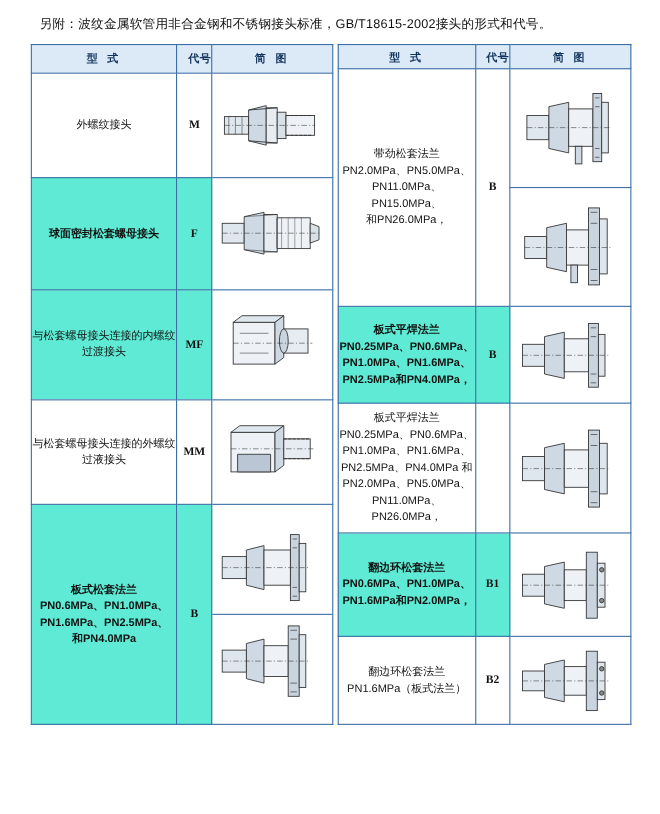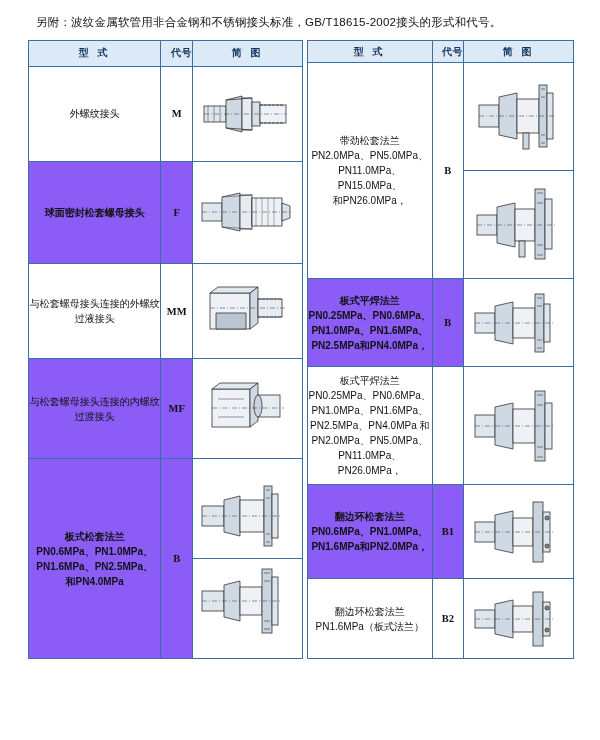--- a/index.html
+++ b/index.html
@@ -66,21 +66,21 @@
     text-align: center;
     line-height: 15px;
     font-size: 10px;
   }
   .bold-red { font-weight: bold; }
   .code {
     font-size: 10.5px;
     font-weight: bold;
     font-family: "Liberation Serif", serif;
   }
-  .yellow { background: #8b5cf6; }
+  .yellow { background: #5eead4; }
   .white { background: #ffffff; }
   .fig {
     background: #ffffff;
     padding: 0;
   }
   .fig svg { display: block; margin: 0 auto; }
 
   
   .lw1 { width: 134px; }
   .lw2 { width: 32px; }
@@ -148,52 +148,52 @@
                 <rect x="56" y="19" width="30" height="28" fill="#eef2f6"></rect>
                 <path d="M86 24 L94 27 L94 39 L86 42 Z" fill="#d8e0e8"></path>
                 <path d="M6 33 L96 33" stroke-dasharray="5,2,1,2" stroke-width="0.5"></path>
                 <path d="M60 19 l0 28 M66 19 l0 28 M72 19 l0 28 M78 19 l0 28" stroke-width="0.4"></path>
                 <path d="M26 18 L56 16 M26 48 L56 50" stroke-width="0.5"></path>
               </g>
             </svg>
           </td>
         </tr>
 
+        <tr style="height:86px">
+          <td class="yellow cell-label">与松套螺母接头连接的内螺纹过渡接头</td>
+          <td class="yellow code">MF</td>
+          <td class="fig">
+            <svg width="104" height="64" viewBox="0 0 104 64">
+              <g stroke="#333" fill="none" stroke-width="0.8">
+                <rect x="16" y="12" width="38" height="38" fill="#eef2f6"></rect>
+                <path d="M16 12 L24 6 L62 6 L54 12 Z" fill="#dfe7ee"></path>
+                <path d="M54 12 L62 6 L62 44 L54 50 Z" fill="#cfd9e3"></path>
+                <rect x="62" y="18" width="22" height="22" fill="#e6ecf2"></rect>
+                <ellipse cx="62" cy="29" rx="4" ry="11" fill="#c9d4df"></ellipse>
+                <path d="M22 22 L48 22 M22 40 L48 40" stroke-width="0.5"></path>
+                <path d="M16 31 L88 31" stroke-dasharray="5,2,1,2" stroke-width="0.5"></path>
+              </g>
+            </svg>
+          </td>
+        </tr>
+
         <tr style="height:82px">
           <td class="white cell-label">与松套螺母接头连接的外螺纹过液接头</td>
           <td class="white code">MM</td>
           <td class="fig">
             <svg width="104" height="64" viewBox="0 0 104 64">
               <g stroke="#333" fill="none" stroke-width="0.8">
                 <rect x="14" y="14" width="40" height="36" fill="#eef2f6"></rect>
                 <path d="M14 14 L22 8 L62 8 L54 14 Z" fill="#dfe7ee"></path>
                 <path d="M54 14 L62 8 L62 44 L54 50 Z" fill="#cfd9e3"></path>
                 <rect x="62" y="20" width="24" height="18" fill="#e6ecf2"></rect>
                 <path d="M62 20 l3 0 M66 20 l3 0 M70 20 l3 0 M74 20 l3 0 M78 20 l3 0 M82 20 l3 0"></path>
                 <path d="M62 38 l3 0 M66 38 l3 0 M70 38 l3 0 M74 38 l3 0 M78 38 l3 0 M82 38 l3 0"></path>
                 <path d="M20 34 L50 34 L50 50 L20 50 Z" fill="#bac6d3"></path>
                 <path d="M14 29 L90 29" stroke-dasharray="5,2,1,2" stroke-width="0.5"></path>
-              </g>
-            </svg>
-          </td>
-        </tr>
-
-        <tr style="height:86px">
-          <td class="yellow cell-label">与松套螺母接头连接的内螺纹过渡接头</td>
-          <td class="yellow code">MF</td>
-          <td class="fig">
-            <svg width="104" height="64" viewBox="0 0 104 64">
-              <g stroke="#333" fill="none" stroke-width="0.8">
-                <rect x="16" y="12" width="38" height="38" fill="#eef2f6"></rect>
-                <path d="M16 12 L24 6 L62 6 L54 12 Z" fill="#dfe7ee"></path>
-                <path d="M54 12 L62 6 L62 44 L54 50 Z" fill="#cfd9e3"></path>
-                <rect x="62" y="18" width="22" height="22" fill="#e6ecf2"></rect>
-                <ellipse cx="62" cy="29" rx="4" ry="11" fill="#c9d4df"></ellipse>
-                <path d="M22 22 L48 22 M22 40 L48 40" stroke-width="0.5"></path>
-                <path d="M16 31 L88 31" stroke-dasharray="5,2,1,2" stroke-width="0.5"></path>
               </g>
             </svg>
           </td>
         </tr>
 
 
         <tr style="height:172px">
           <td class="yellow cell-label bold-red" style="white-space:pre-line">板式松套法兰
 PN0.6MPa、PN1.0MPa、
 PN1.6MPa、PN2.5MPa、

